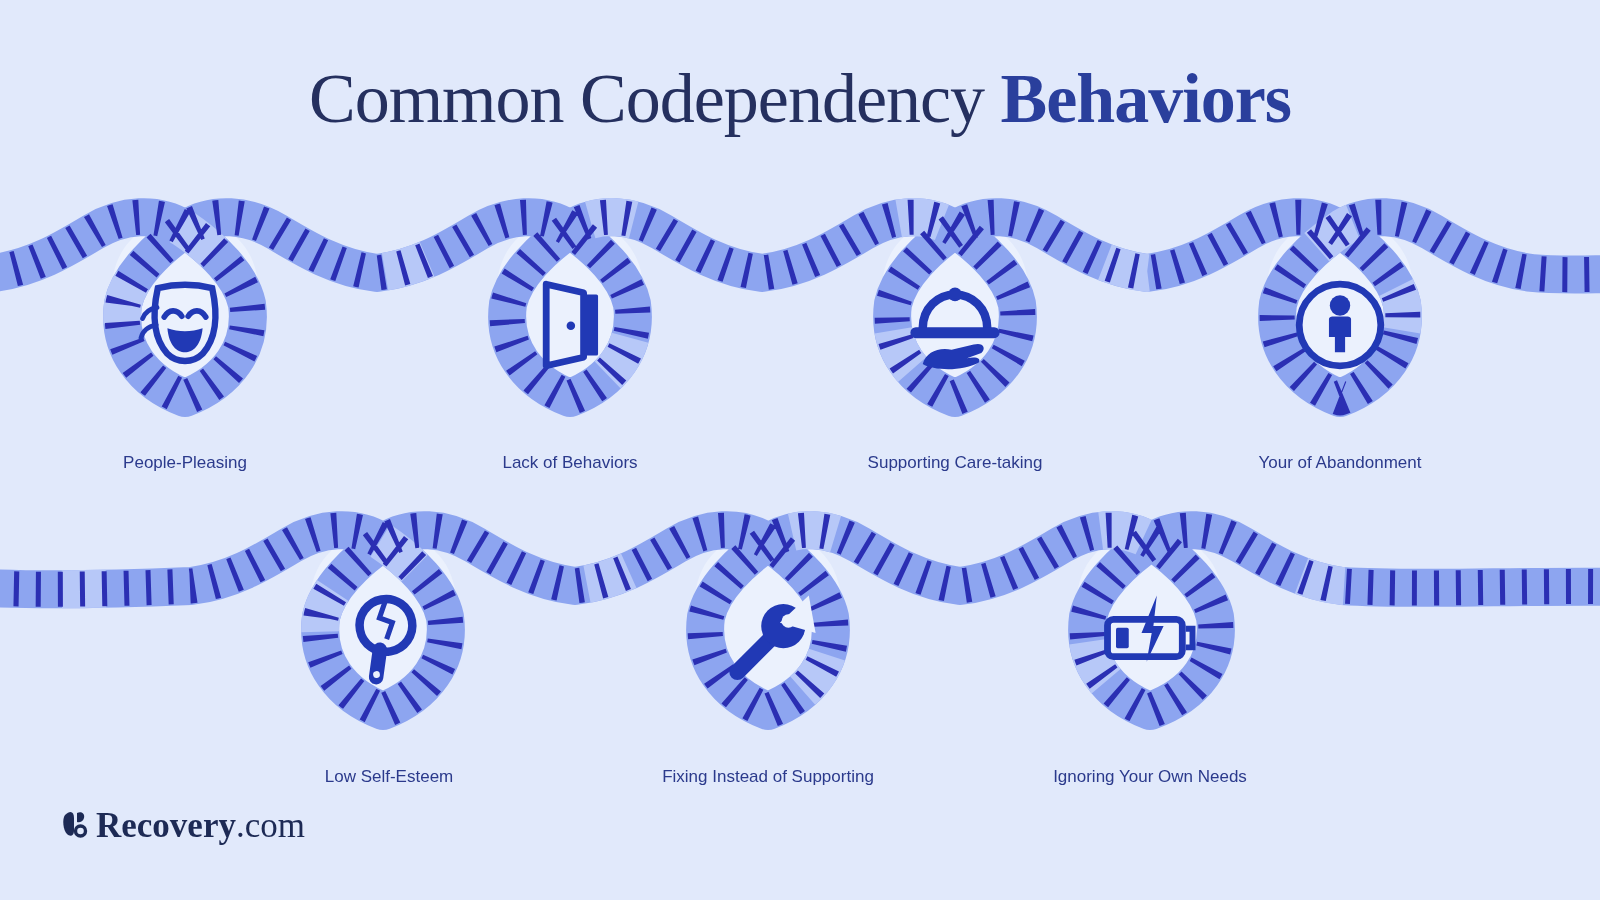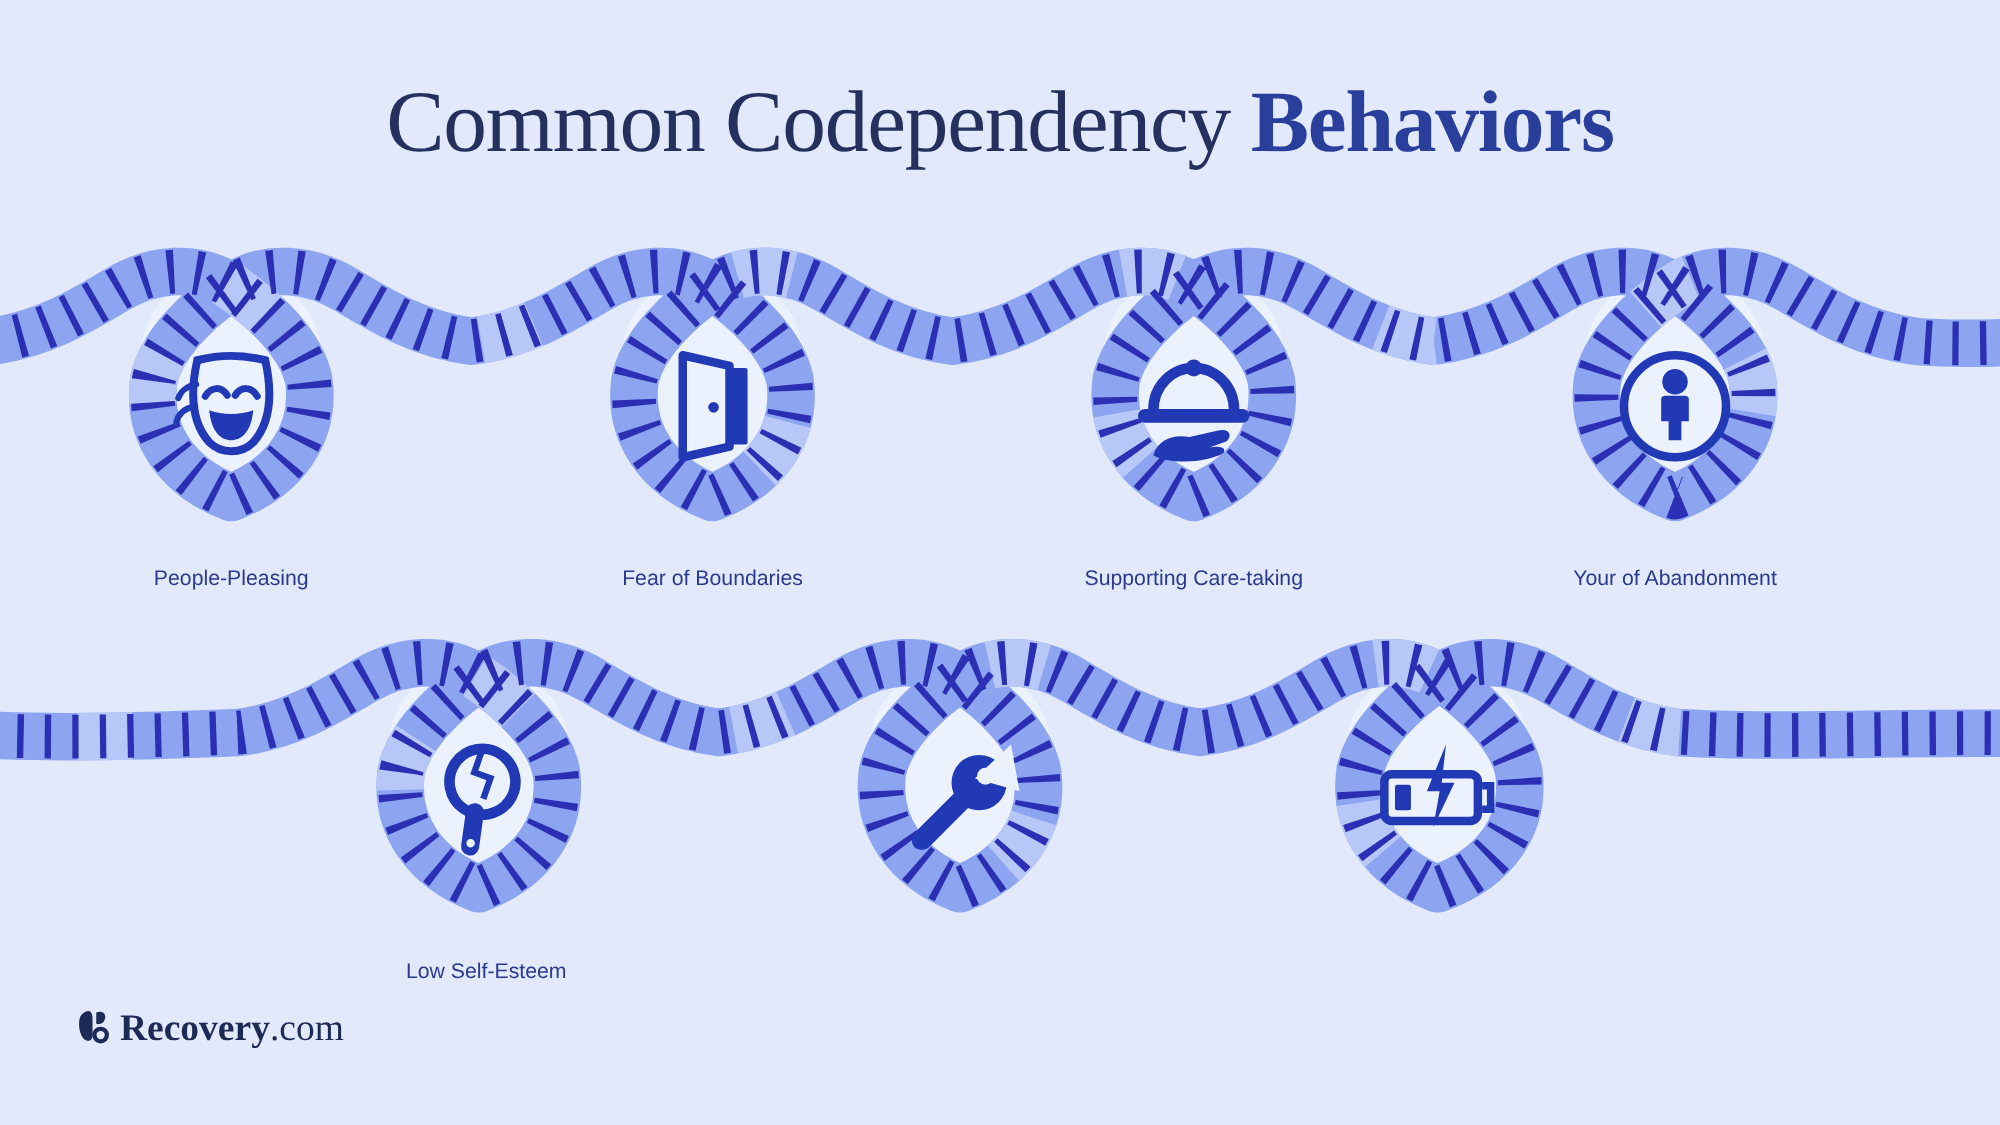--- a/index.html
+++ b/index.html
@@ -31,21 +31,21 @@
     transform:translateX(-50%);
     font-size:17px;line-height:26px;font-weight:500;
     color:#2b3a8c;white-space:nowrap;
   }
   .footer{
     position:absolute;left:62px;top:806px;
     display:flex;align-items:center;gap:8px;
   }
   .brand-text{
     font-family:"Liberation Serif",serif;
-    font-size:30px;color:#1d2a55;text-align:center;
+    font-size:35px;color:#1d2a55;text-align:center;
   }
   .brand-text .b{font-weight:bold;}
 </style>
 </head>
 <body>
 
 <div class="stage">
 
   <div class="title"><span>Common Codependency </span><span class="bold">Behaviors</span></div>
 
@@ -82,21 +82,21 @@
       <path d="M-38,46 C-34,32 -20,26 -4,29 L22,23 C33,20 37,27 31,33 L14,39 C25,37 31,39 28,44 C20,49 4,52 -8,52 C-20,52 -32,50 -38,46 Z" stroke="none"></path>
     </g>
     <g fill="#2139b5" stroke="#2139b5" transform="translate(1340,137) scale(0.85)">
       <circle r="48" fill="none" stroke-width="8"></circle>
       <circle cy="-23" r="12" stroke="none"></circle>
       <path d="M-13,-7 C-13,-9 -11,-10 -9,-10 L9,-10 C11,-10 13,-9 13,-7 L13,14 L6,14 L6,32 L-6,32 L-6,14 L-13,14 Z" stroke="none"></path>
     </g>
   </svg>
 
   <div class="behavior-label" style="left:185px;top:450px">People-Pleasing</div>
-  <div class="behavior-label" style="left:570px;top:450px">Fear of Boundaries</div>
+  <div class="behavior-label" style="left:570px;top:450px">Lack of Behaviors</div>
   <div class="behavior-label" style="left:955px;top:450px">Supporting Care-taking</div>
   <div class="behavior-label" style="left:1340px;top:450px">Your of Abandonment</div>
 
   <svg class="rope-svg row2" viewBox="0 0 1600 260" aria-hidden="true">
     <path class="heart-patch" d="M383,196 C335,176 303,140 311,88 C319,46 353,30 383,34 C413,30 447,46 455,88 C463,140 431,176 383,196 Z"></path>
     <path class="heart-patch" d="M768,196 C720,176 688,140 696,88 C704,46 738,30 768,34 C798,30 832,46 840,88 C848,140 816,176 768,196 Z"></path>
     <path class="heart-patch" d="M1150,196 C1102,176 1070,140 1078,88 C1086,46 1120,30 1150,34 C1180,30 1214,46 1222,88 C1230,140 1198,176 1150,196 Z"></path>
     <g>
       <path class="rope-body" d="M-30,86 C30,90 120,88 191,85 C231,80 261,62 291,44 C321,26 355,24 381,40 C411,60 439,88 445,116 C451,160 425,194 383,210 C341,194 315,160 321,116 C327,88 355,60 385,40 C411,24 445,26 475,44 C505,62 535,80 575,85 C616,80 646,62 676,44 C706,26 740,24 766,40 C796,60 824,88 830,116 C836,160 810,194 768,210 C726,194 700,160 706,116 C712,88 740,60 770,40 C796,24 830,26 860,44 C890,62 920,80 960,85 C1001,80 1031,62 1061,44 C1091,26 1125,24 1151,40 C1181,60 1209,88 1215,116 C1221,160 1195,194 1150,210 C1108,194 1082,160 1088,116 C1094,88 1122,60 1152,40 C1178,24 1212,26 1242,44 C1272,62 1302,80 1342,85 C1420,90 1520,84 1630,86"></path>
       <path class="rope-highlight" stroke-dashoffset="240" d="M-30,86 C30,90 120,88 191,85 C231,80 261,62 291,44 C321,26 355,24 381,40 C411,60 439,88 445,116 C451,160 425,194 383,210 C341,194 315,160 321,116 C327,88 355,60 385,40 C411,24 445,26 475,44 C505,62 535,80 575,85 C616,80 646,62 676,44 C706,26 740,24 766,40 C796,60 824,88 830,116 C836,160 810,194 768,210 C726,194 700,160 706,116 C712,88 740,60 770,40 C796,24 830,26 860,44 C890,62 920,80 960,85 C1001,80 1031,62 1061,44 C1091,26 1125,24 1151,40 C1181,60 1209,88 1215,116 C1221,160 1195,194 1150,210 C1108,194 1082,160 1088,116 C1094,88 1122,60 1152,40 C1178,24 1212,26 1242,44 C1272,62 1302,80 1342,85 C1420,90 1520,84 1630,86"></path>
@@ -116,20 +116,22 @@
     </g>
     <g fill="#2139b5" stroke="#2139b5" transform="translate(1150,137) scale(0.85)">
       <rect x="-50" y="-22" width="88" height="44" rx="7" fill="none" stroke-width="8"></rect>
       <path d="M42,-11 L50,-11 L50,11 L42,11" fill="none" stroke-width="7"></path>
       <rect x="-40" y="-12" width="15" height="24" rx="2" stroke="none"></rect>
       <path d="M8,-50 L-10,-6 L2,-6 L-4,28 L16,-14 L4,-14 Z" stroke="none"></path>
     </g>
   </svg>
 
   <div class="behavior-label" style="left:389px;top:764px">Low Self-Esteem</div>
+  <div class="behavior-label" style="left:768px;top:764px">Fixing Instead of Supporting</div>
+  <div class="behavior-label" style="left:1150px;top:764px">Ignoring Your Own Needs</div>
 
   <div class="footer">
     <svg width="26" height="34" viewBox="0 0 26 34" aria-hidden="true">
       <path d="M3,6 C8,1 12,2 12,9 L12,22 C12,27 8,28 5,25 C1,21 0,10 3,6 Z" fill="#1d2a55"></path>
       <path d="M15,4 C20,2 23,5 22,9 C21,13 17,14 15,13 Z" fill="#1d2a55"></path>
       <circle cx="18.5" cy="22" r="5" fill="none" stroke="#1d2a55" stroke-width="3.4"></circle>
     </svg>
     <div class="brand-text"><span class="b">Recovery</span><span>.com</span></div>
   </div>
 

